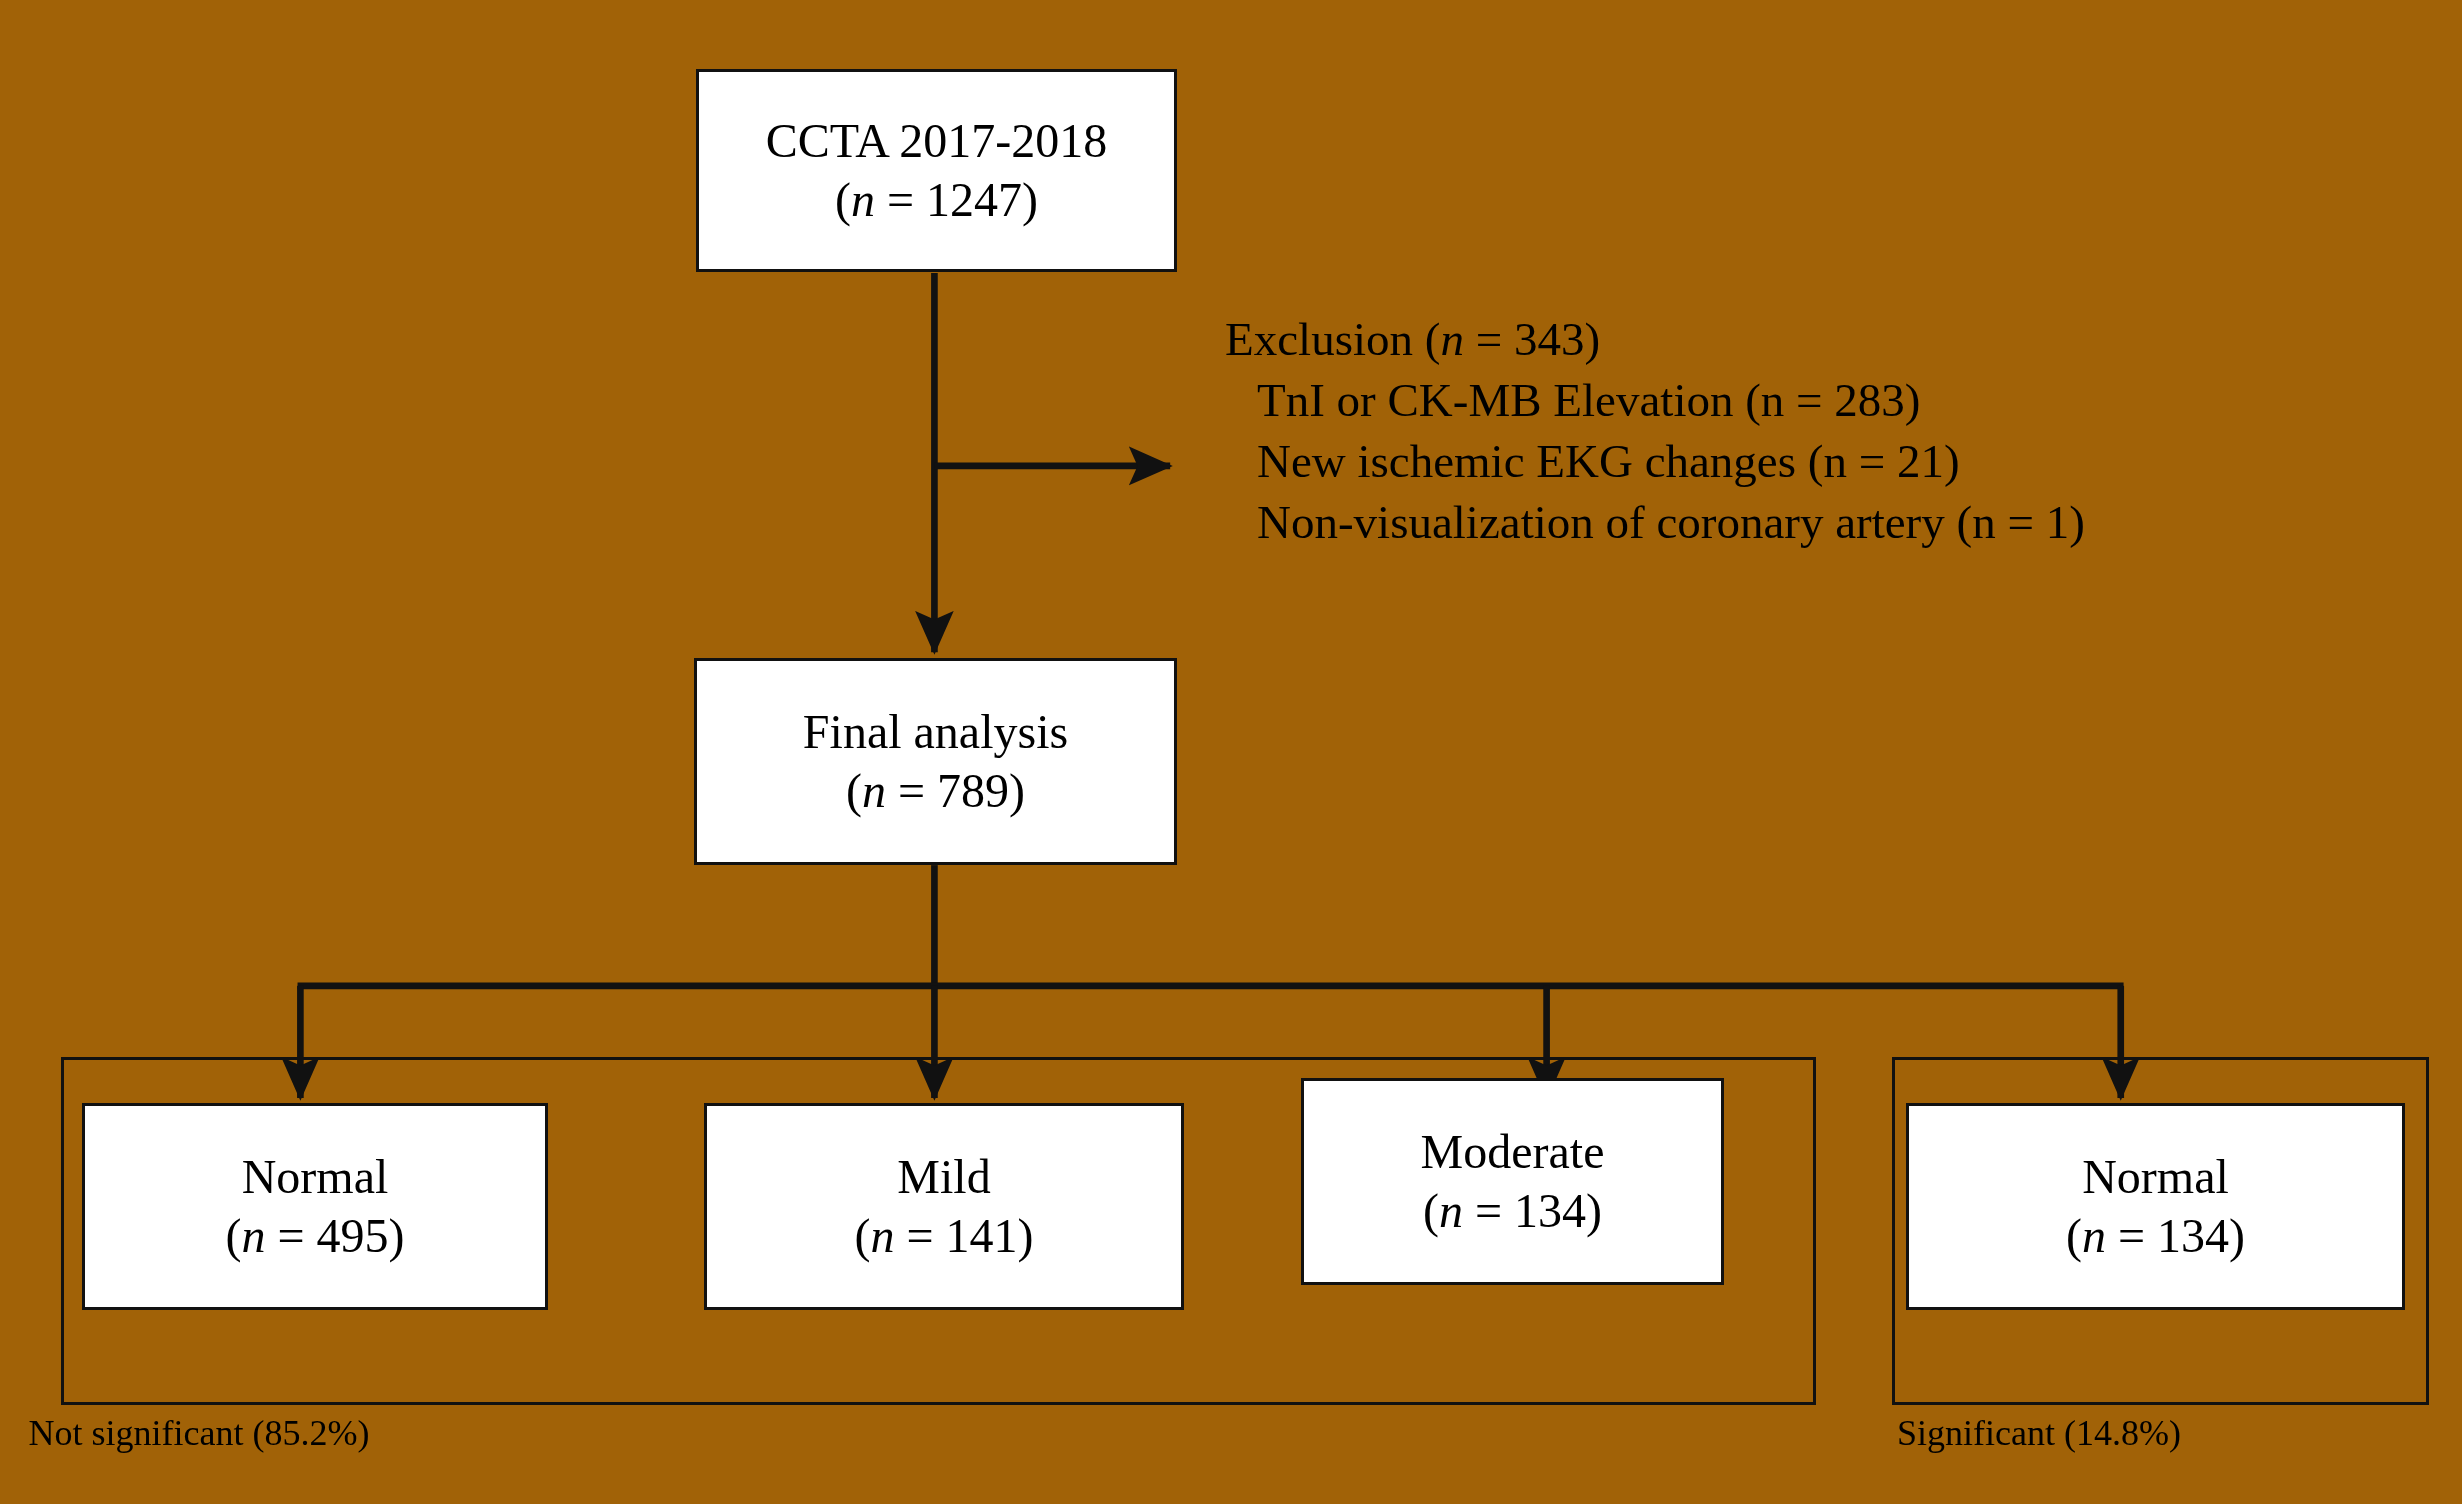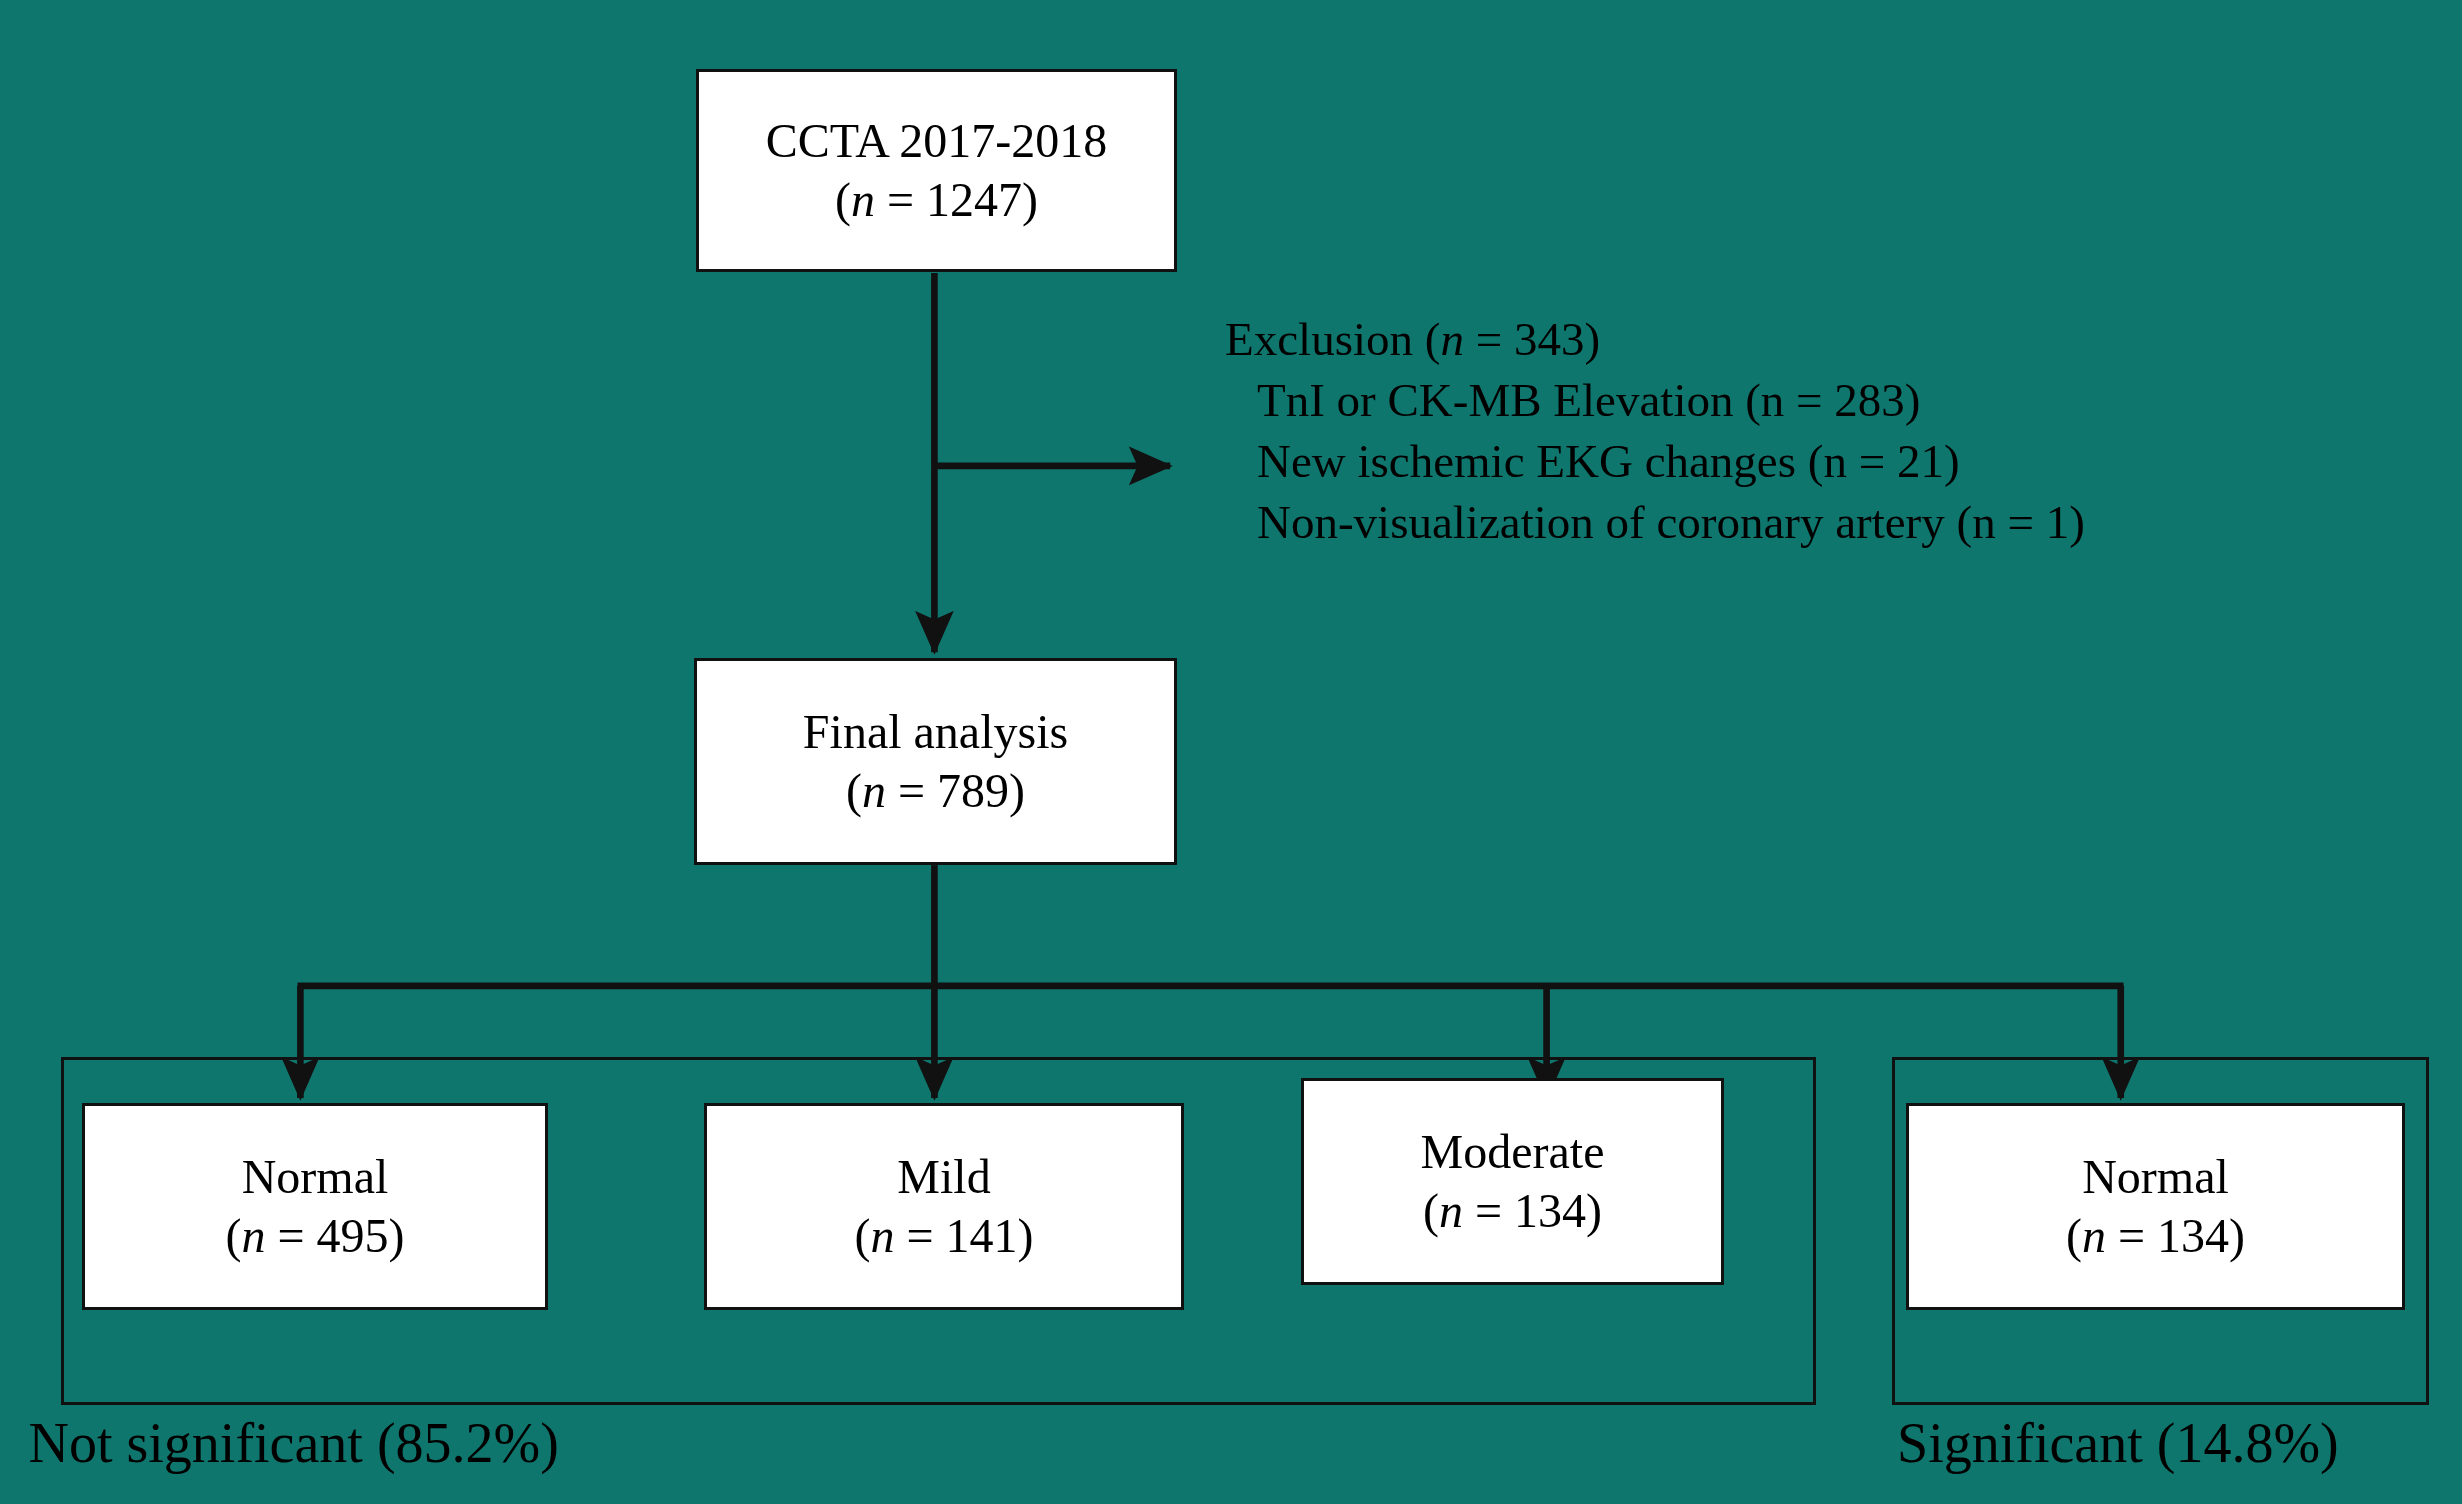--- a/index.html
+++ b/index.html
@@ -9,21 +9,21 @@
     background: #ffffff;
   }
   body {
     font-family: "Liberation Serif", "DejaVu Serif", serif;
     color: #000000;
   }
   #flow-root {
     position: relative;
     width: 2462px;
     height: 1504px;
-    background: #0f766e;
+    background: #a16207;
     overflow: hidden;
   }
   .box {
     position: absolute;
     box-sizing: border-box;
     border: 3.8px solid #111111;
     background: #ffffff;
     display: flex;
     flex-direction: column;
     align-items: center;
@@ -62,21 +62,21 @@
     left: 0;
     top: 0;
     width: 2462px;
     height: 1504px;
     pointer-events: none;
   }
   
   .fs-box    { font-size: 48px; }
   .fs-excl   { font-size: 47px; }
   .fs-cat    { font-size: 48px; }
-  .fs-cap    { font-size: 56px; }
+  .fs-cap    { font-size: 36px; }
 </style>
 </head>
 <body>
 
 <div id="flow-root">
 
   <svg class="connectors" viewBox="0 0 2590 1582" xmlns="http://www.w3.org/2000/svg">
     <defs>
       <marker id="arrowhead" markerWidth="10" markerHeight="10" refX="6.2" refY="3.2" orient="auto" markerUnits="strokeWidth">
         <path d="M0,0.3 L6.6,3.2 L0,6.1 L1.3,3.2 Z" fill="#111111"></path>

